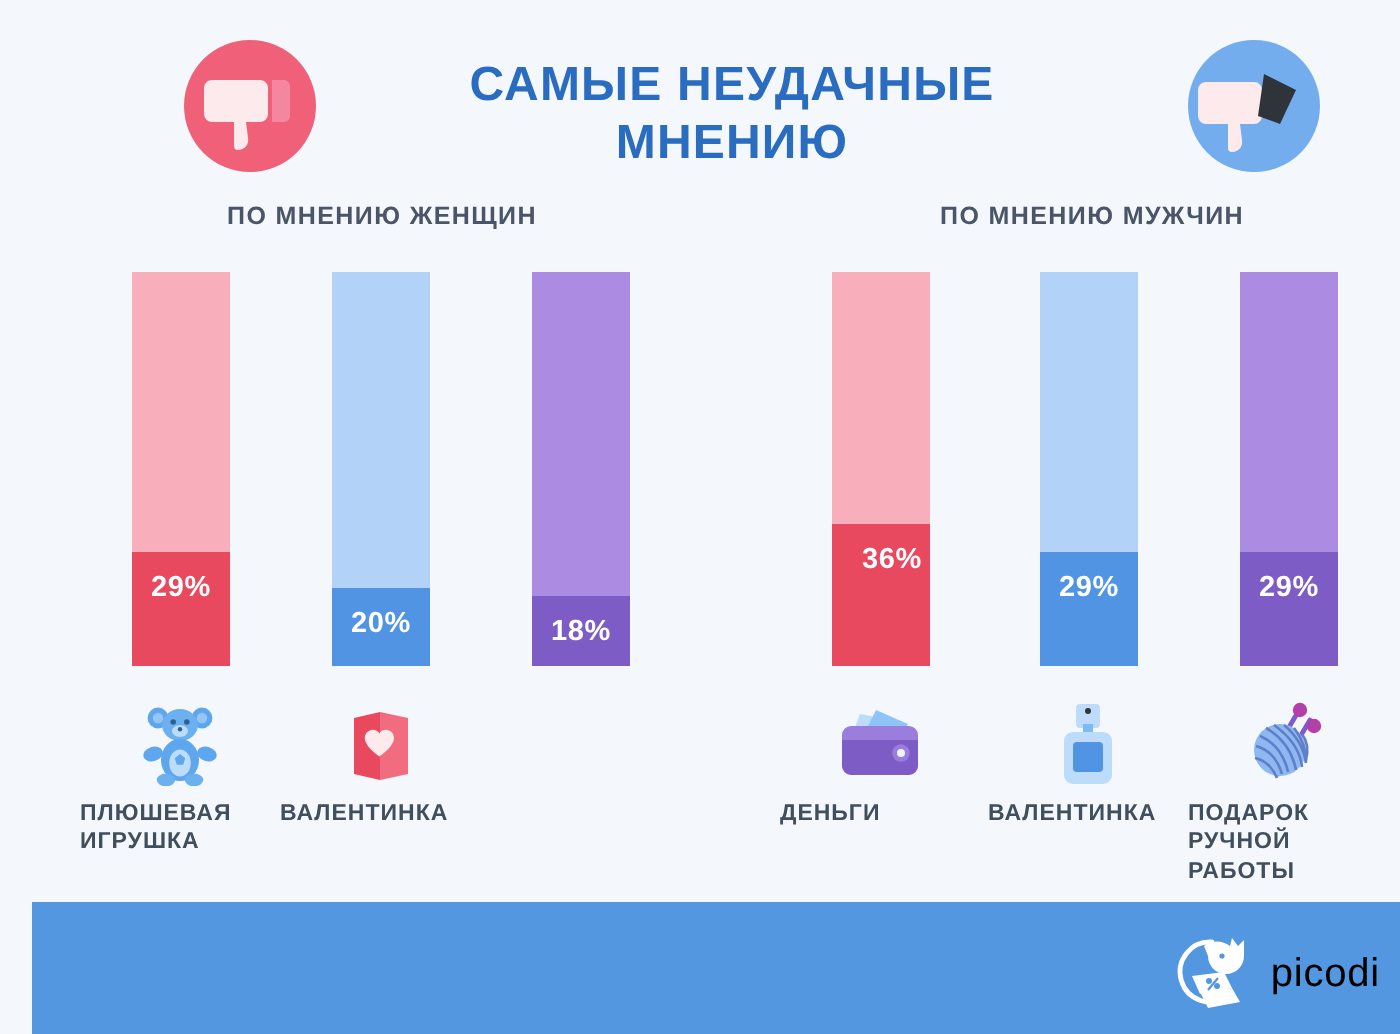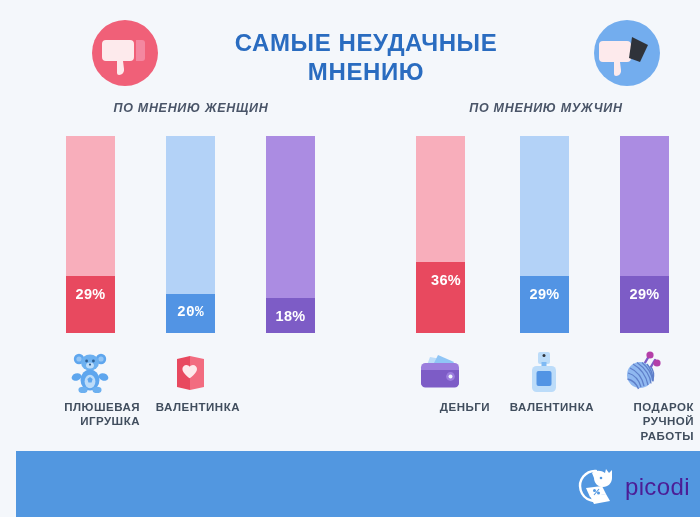--- a/index.html
+++ b/index.html
@@ -23,60 +23,60 @@
     text-align:center;
     color:#2a6cc0;
     font-size:24px; font-weight:bold;
     letter-spacing:0.6px; line-height:1.22;
   }
 
   .grp-label {
     position:absolute; top:101px;
     font-size:12.5px; font-weight:bold;
     color:#4a5568; letter-spacing:0.7px;
-    text-align:center; width:260px;font-style:italic;
+    text-align:center; width:260px;
   }
   .grp-label.l { left:45px; }
   .grp-label.r { left:400px; }
 
   
   .bar {
     position:absolute; width:49px; top:136px; height:197px;
     overflow:hidden;
   }
   .bar .light { position:absolute; left:0; top:0; width:100%; height:100%; }
   .bar .fill  { position:absolute; left:0; bottom:0; width:100%; }
   .bar .pct {
     position:absolute; left:0; width:100%;
     text-align:center;
     color:#ffffff; font-size:14.5px; font-weight:bold;
     letter-spacing:0.3px;
   }
 
   
-  .cell { position:absolute; top:350px; width:100px; text-align:right; }
+  .cell { position:absolute; top:350px; width:100px; text-align:left; }
   .cell .ic { height:44px; display:flex; align-items:center; justify-content:center; }
   .cell .cap {
     margin-top:6px;
     font-size:11.5px; font-weight:bold; color:#414e5e;
     letter-spacing:0.5px; line-height:1.25;
     white-space:pre-line;
   }
 
   
   .footer {
     position:absolute; left:0; top:451px; width:700px; height:66px;
     background:#5297e0;
   }
   .logo {
     position:absolute; right:26px; top:16px;
     display:flex; align-items:center; gap:7px;
   }
   .logo .word {
-    color:#4c1d95; font-size:24px; letter-spacing:0.4px;
+    color:#000000; font-size:20px; letter-spacing:0.4px;
   }
 </style>
 </head>
 <body style="background: rgb(244, 247, 251);">
 
 <div id="stage">
 
   <div class="hdr-icon left" style="background: rgb(240, 96, 120);">
     <svg width="66" height="66" viewBox="0 0 66 66" aria-hidden="true">
       <path d="M14 20 h24 a4 4 0 0 1 4 4 v13 a4 4 0 0 1 -4 4 h-7 l1 8 a5 5 0 0 1 -5 6 a2 2 0 0 1 -2 -2 l0 -12 h-11 a4 4 0 0 1 -4 -4 v-13 a4 4 0 0 1 4 -4 z" fill="#fdeaec"></path>
@@ -100,21 +100,21 @@
   <div class="grp-label r">ПО МНЕНИЮ МУЖЧИН</div>
 
   <div class="bar" style="left:50px">
     <div class="light" style="background: rgb(248, 174, 187);"></div>
     <div class="fill" style="background: rgb(232, 73, 95); height: 57px;"></div>
     <div class="pct" style="bottom: 31px;">29%</div>
   </div>
   <div class="bar" style="left:150px">
     <div class="light" style="background: rgb(179, 210, 247);"></div>
     <div class="fill" style="background: rgb(82, 148, 228); height: 39px;"></div>
-    <div class="pct" style="bottom: 13px; font-family: Liberation Mono, monospace;">20%</div>
+    <div class="pct" style="bottom: 13px;">20%</div>
   </div>
   <div class="bar" style="left:250px">
     <div class="light" style="background: rgb(171, 140, 226);"></div>
     <div class="fill" style="background: rgb(125, 92, 198); height: 35px;"></div>
     <div class="pct" style="bottom: 9px;">18%</div>
   </div>
 
   <div class="bar" style="left:400px">
     <div class="light" style="background: rgb(248, 174, 187);"></div>
     <div class="fill" style="background: rgb(232, 73, 95); height: 71px;"></div>

